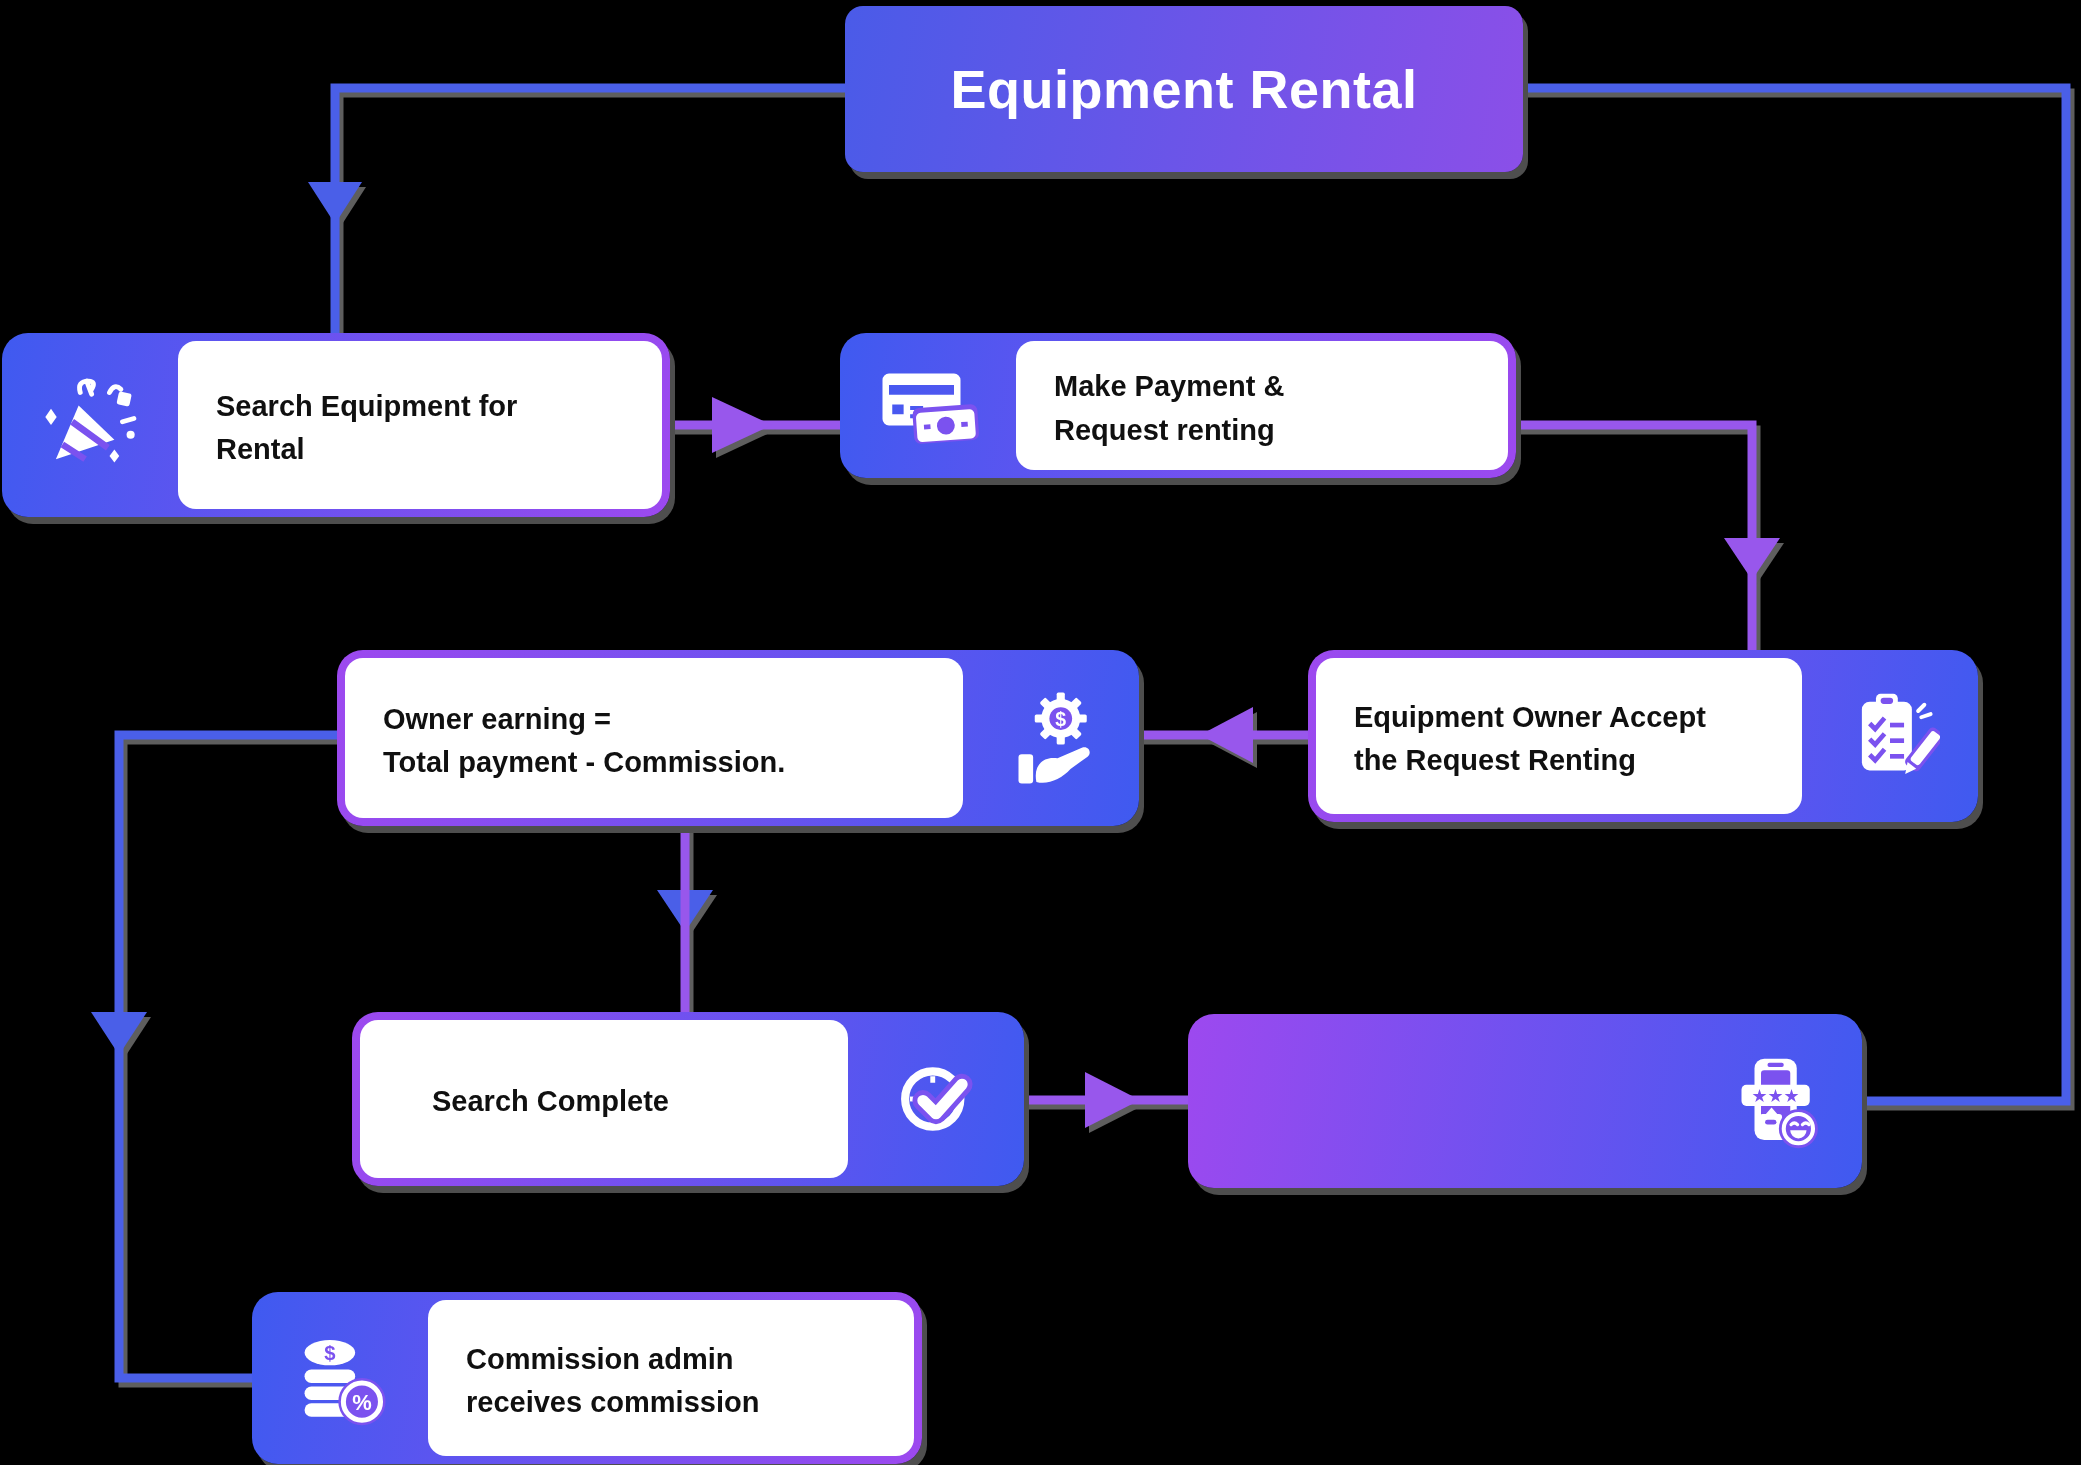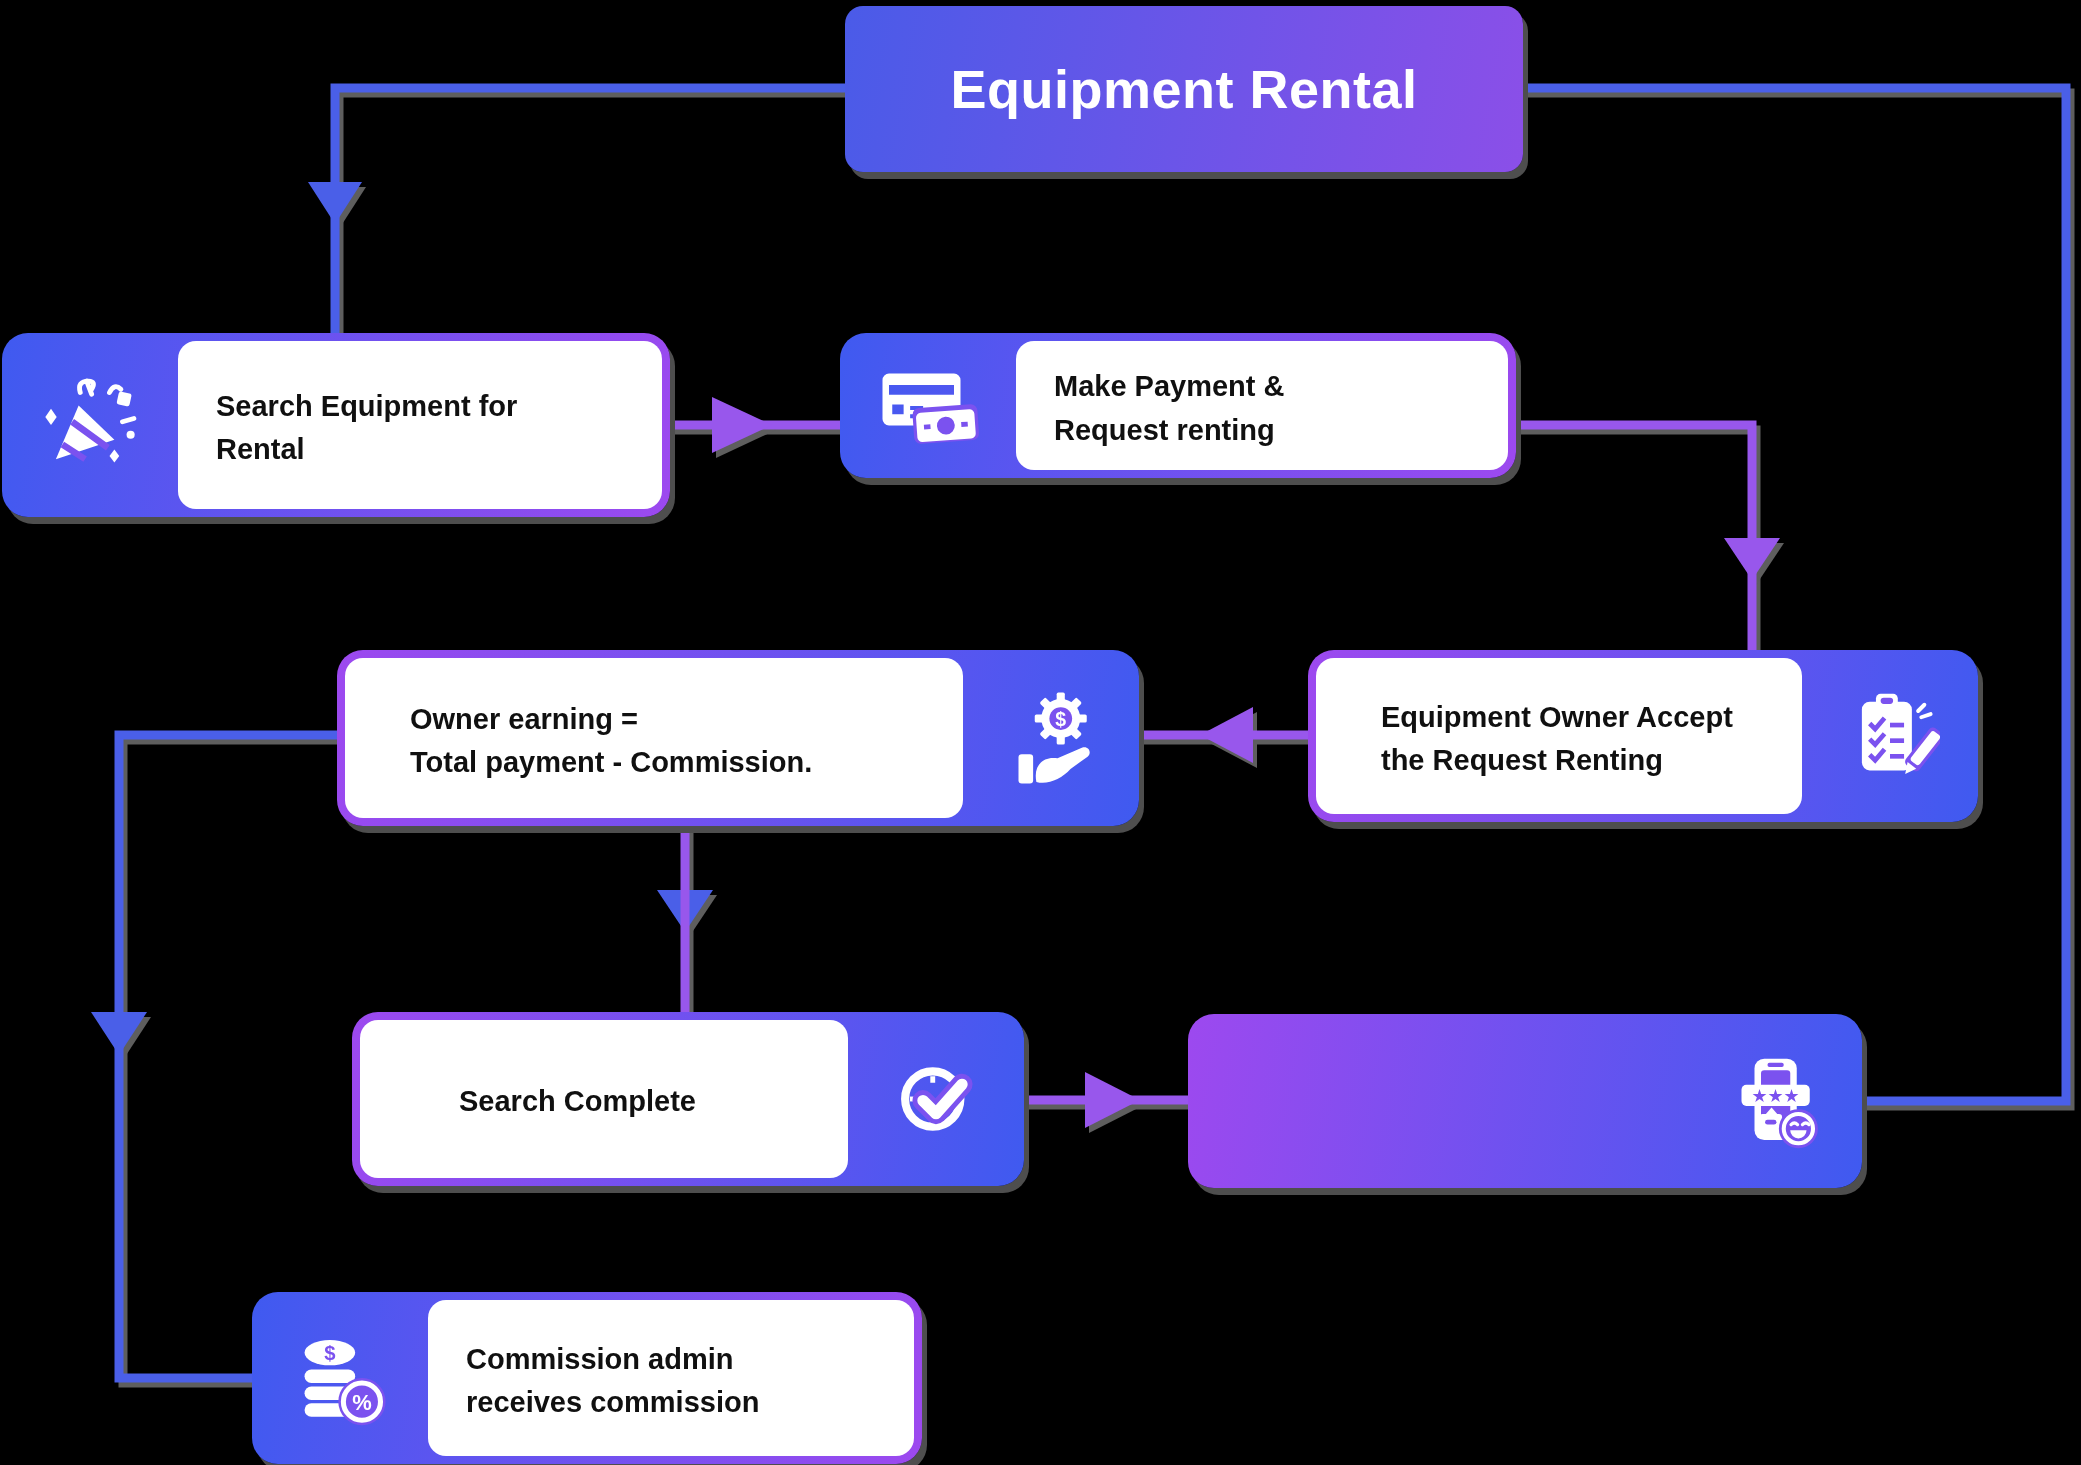--- a/index.html
+++ b/index.html
@@ -12,21 +12,21 @@
     display:flex;align-items:center;justify-content:center;
     color:#ffffff;font-size:54px;font-weight:bold;letter-spacing:.5px;
     box-shadow:5px 7px 0 0 #4e4e4e;}
 
   .node{position:absolute;border-radius:26px;box-shadow:5px 7px 0 0 #4e4e4e;}
   .node.g-lr{background:linear-gradient(100deg,#3f5af0 0%,#9d49ef 100%);}
   .node.g-rl{background:linear-gradient(100deg,#9d49ef 0%,#3f5af0 100%);}
   .node .inner{position:absolute;top:8px;bottom:8px;background:#ffffff;border-radius:18px;
     display:flex;align-items:center;}
   .node.left-icon .inner{left:176px;right:8px;}
-  .node.right-icon .inner{left:8px;right:176px;padding-left:27px;}
+  .node.right-icon .inner{left:8px;right:176px;}
   .node .tile{position:absolute;top:0;bottom:0;width:176px;display:flex;align-items:center;justify-content:center;}
   .node.left-icon .tile{left:0;}
   .node.right-icon .tile{right:0;}
   .label{font-size:29px;line-height:1.5;font-weight:bold;color:#101010;white-space:pre-line;
     padding-left:38px;padding-right:8px;margin-top:6px;}
   .pad-lg{padding-left:72px;}
 
   
   #n-search    {left:2px;    top:333px;  width:668px; height:184px;}
   #n-payment   {left:840px;  top:333px;  width:676px; height:145px;}

